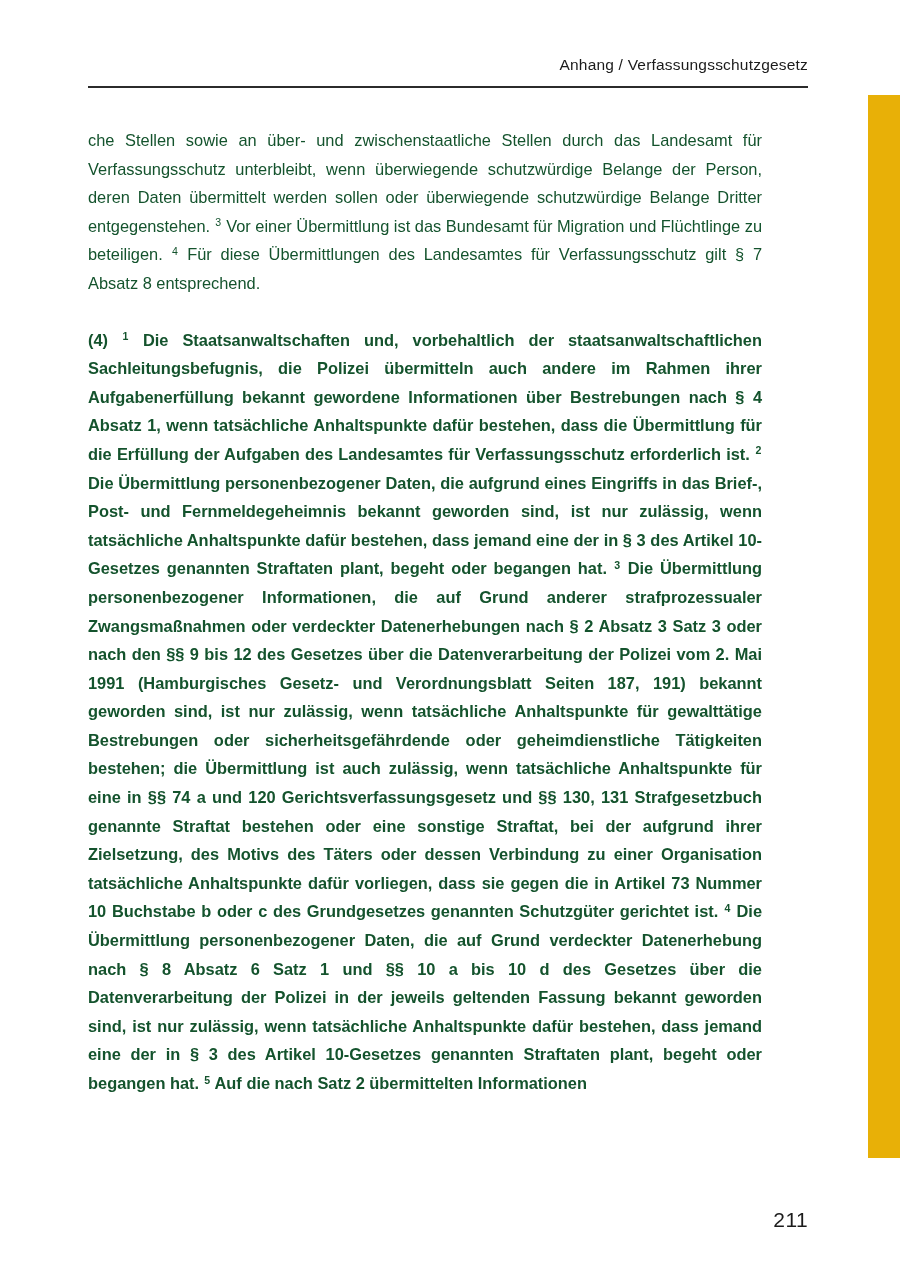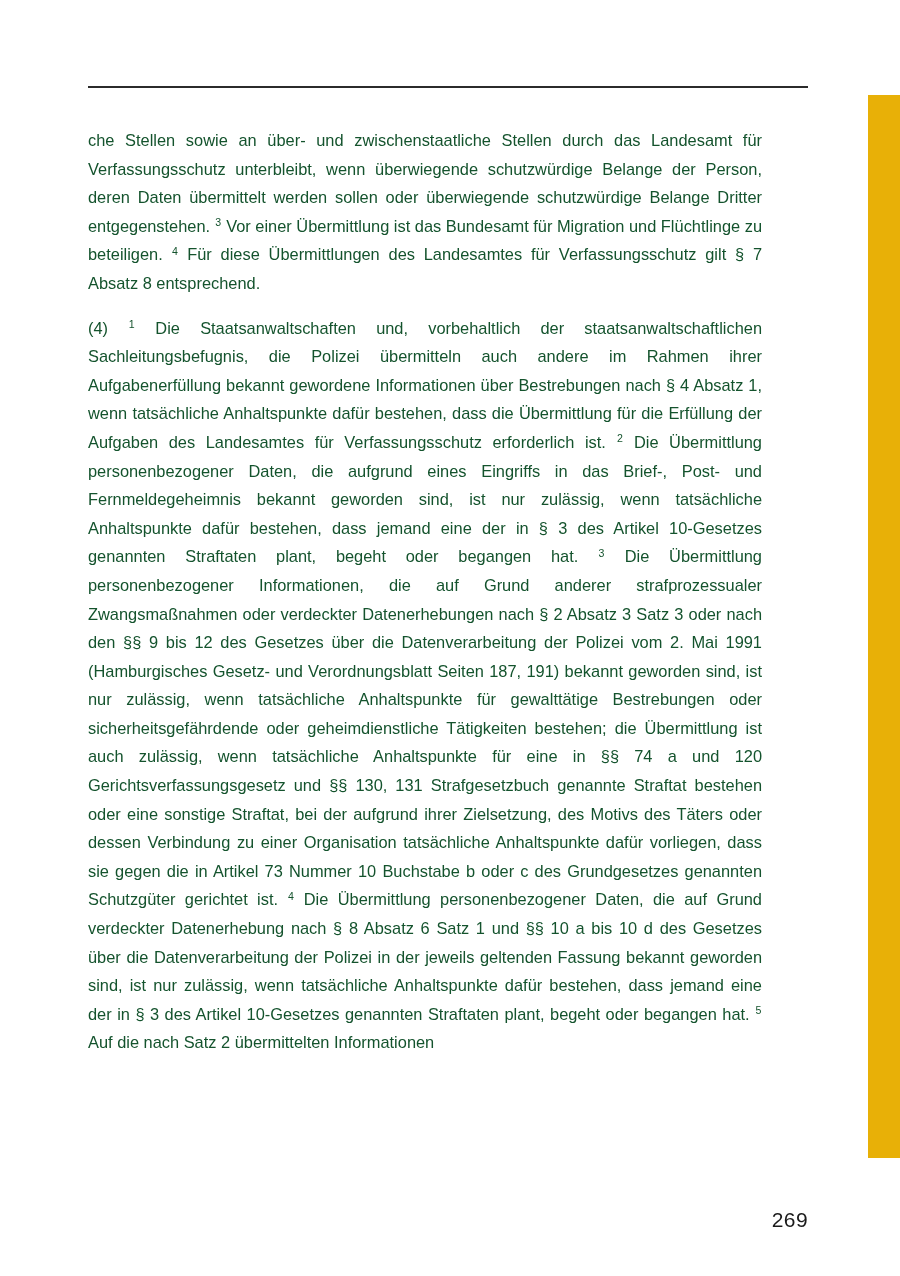--- a/index.html
+++ b/index.html
@@ -62,21 +62,22 @@
   p.para {
     margin: 0;
     font-size: 16.4px;
     line-height: 28.6px;
     text-align: justify;
     text-justify: inter-word;
     hyphens: manual;
     color: #14532d;
   }
   p.para.gap {
-    margin-top: 16px;
+    margin-top: 28px;
+    font-weight: bold;
   }
   
   p.para:last-child {
     text-align-last: left;
   }
   p.para.flush {
     text-align-last: left;
   }
 
   sup.sent {
@@ -98,23 +99,24 @@
     letter-spacing: 0.4px;
   }
 </style>
 </head>
 <body>
 
 <div class="page">
 
   <div class="edge-tab"></div>
 
+  <div class="running-head">Anhang / Verfassungsschutzgesetz</div>
 
   <div class="head-rule"></div>
 
   <div class="column">
     <p class="para"><span>che Stellen sowie an über- und zwischenstaatliche Stellen durch das Landesamt für Verfassungsschutz unterbleibt, wenn überwiegende schutzwürdige Belange der Person, deren Daten übermittelt werden sollen oder überwiegende schutzwürdige Belange Dritter entgegenstehen. </span><sup class="sent">3</sup> <span>Vor einer Übermittlung ist das Bundesamt für Migration und Flüchtlinge zu beteiligen. </span><sup class="sent">4</sup> <span>Für diese Übermittlungen des Landesamtes für Verfassungsschutz gilt § 7 Absatz 8 entsprechend.</span></p>
     <p class="para gap flush"><span>(4) </span><sup class="sent">1</sup> <span>Die Staatsanwaltschaften und, vorbehaltlich der staatsanwaltschaftlichen Sachleitungsbefugnis, die Polizei übermitteln auch andere im Rahmen ihrer Aufgabenerfüllung bekannt gewordene Informationen über Bestrebungen nach § 4 Absatz 1, wenn tatsächliche Anhaltspunkte dafür bestehen, dass die Übermittlung für die Erfüllung der Aufgaben des Landesamtes für Verfassungsschutz erforderlich ist. </span><sup class="sent">2</sup> <span>Die Übermittlung personenbezogener Daten, die aufgrund eines Eingriffs in das Brief-, Post- und Fernmeldegeheimnis bekannt geworden sind, ist nur zulässig, wenn tatsächliche Anhaltspunkte dafür bestehen, dass jemand eine der in § 3 des Artikel 10-Gesetzes genannten Straftaten plant, begeht oder begangen hat. </span><sup class="sent">3</sup> <span>Die Übermittlung personenbezogener Informationen, die auf Grund anderer strafprozessualer Zwangsmaßnahmen oder verdeckter Datenerhebungen nach § 2 Absatz 3 Satz 3 oder nach den §§ 9 bis 12 des Gesetzes über die Datenverarbeitung der Polizei vom 2. Mai 1991 (Hamburgisches Gesetz- und Verordnungsblatt Seiten 187, 191) bekannt geworden sind, ist nur zulässig, wenn tatsächliche Anhaltspunkte für gewalttätige Bestrebungen oder sicherheitsgefährdende oder geheimdienstliche Tätigkeiten bestehen; die Übermittlung ist auch zulässig, wenn tatsächliche Anhaltspunkte für eine in §§ 74 a und 120 Gerichtsverfassungsgesetz und §§ 130, 131 Strafgesetzbuch genannte Straftat bestehen oder eine sonstige Straftat, bei der aufgrund ihrer Zielsetzung, des Motivs des Täters oder dessen Verbindung zu einer Organisation tatsächliche Anhaltspunkte dafür vorliegen, dass sie gegen die in Artikel 73 Nummer 10 Buchstabe b oder c des Grundgesetzes genannten Schutzgüter gerichtet ist. </span><sup class="sent">4</sup> <span>Die Übermittlung personenbezogener Daten, die auf Grund verdeckter Datenerhebung nach § 8 Absatz 6 Satz 1 und §§ 10 a bis 10 d des Gesetzes über die Datenverarbeitung der Polizei in der jeweils geltenden Fassung bekannt geworden sind, ist nur zulässig, wenn tatsächliche Anhaltspunkte dafür bestehen, dass jemand eine der in § 3 des Artikel 10-Gesetzes genannten Straftaten plant, begeht oder begangen hat. </span><sup class="sent">5</sup> <span>Auf die nach Satz 2 übermittelten Informationen</span></p>
   </div>
 
-  <div class="folio">269</div>
+  <div class="folio">211</div>
 
 </div>
 
 </body></html>

